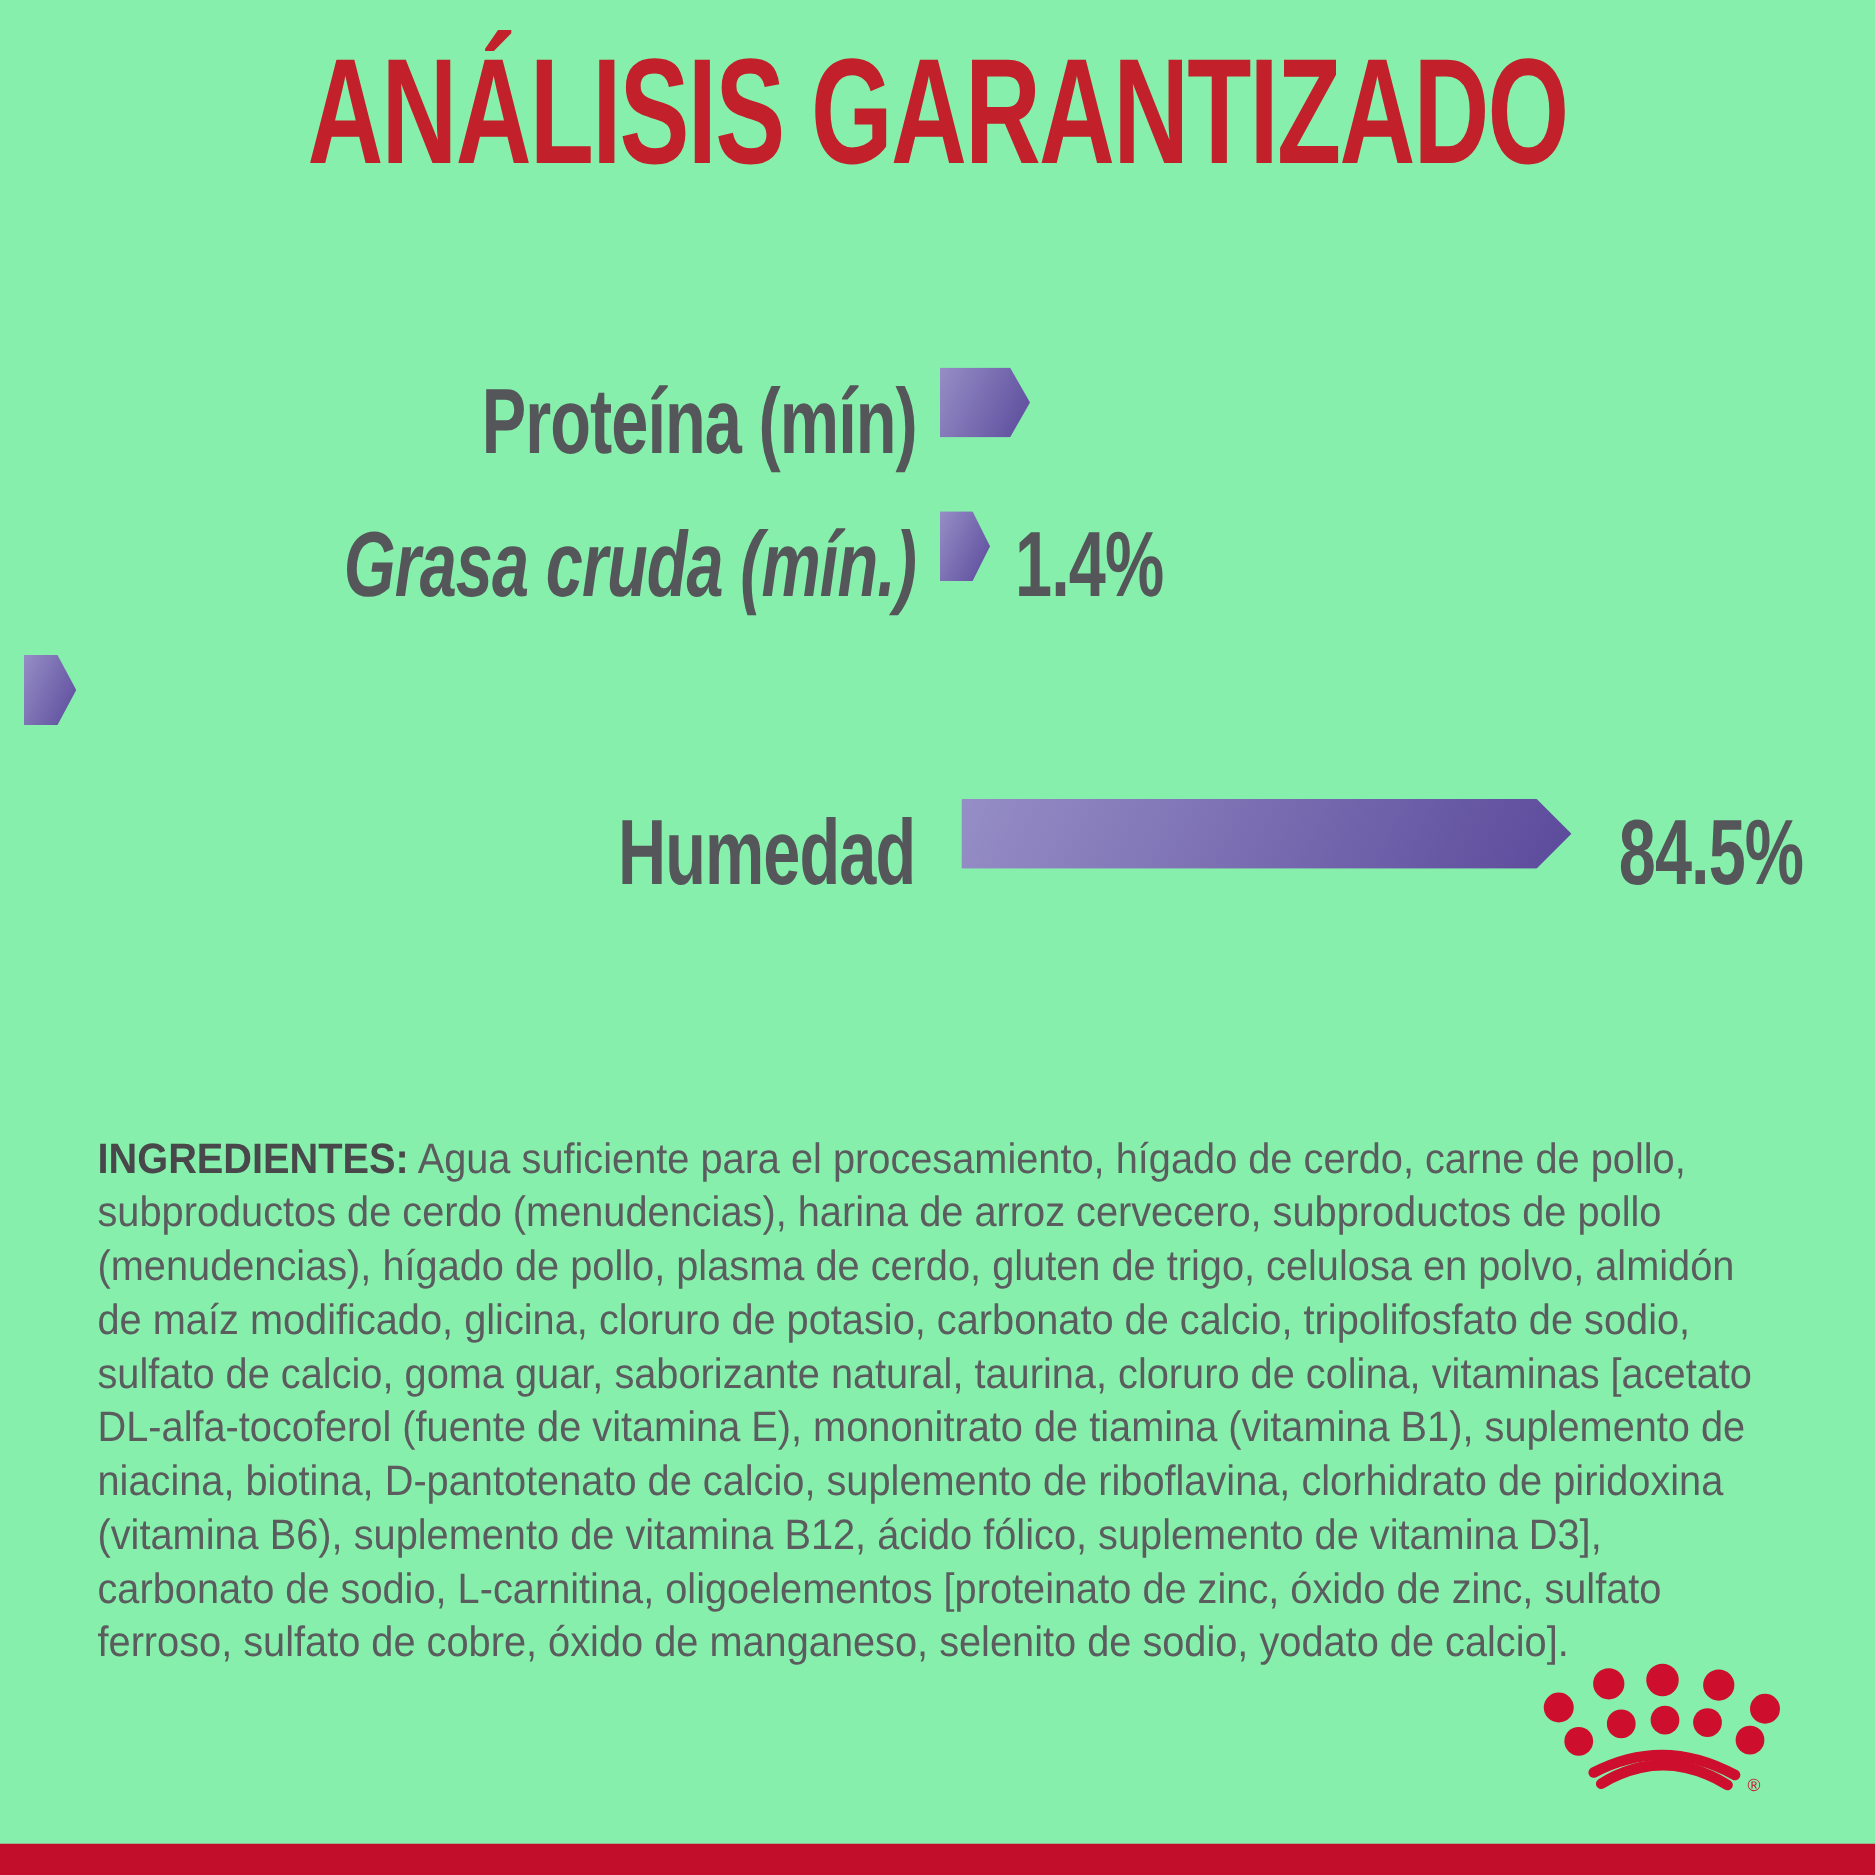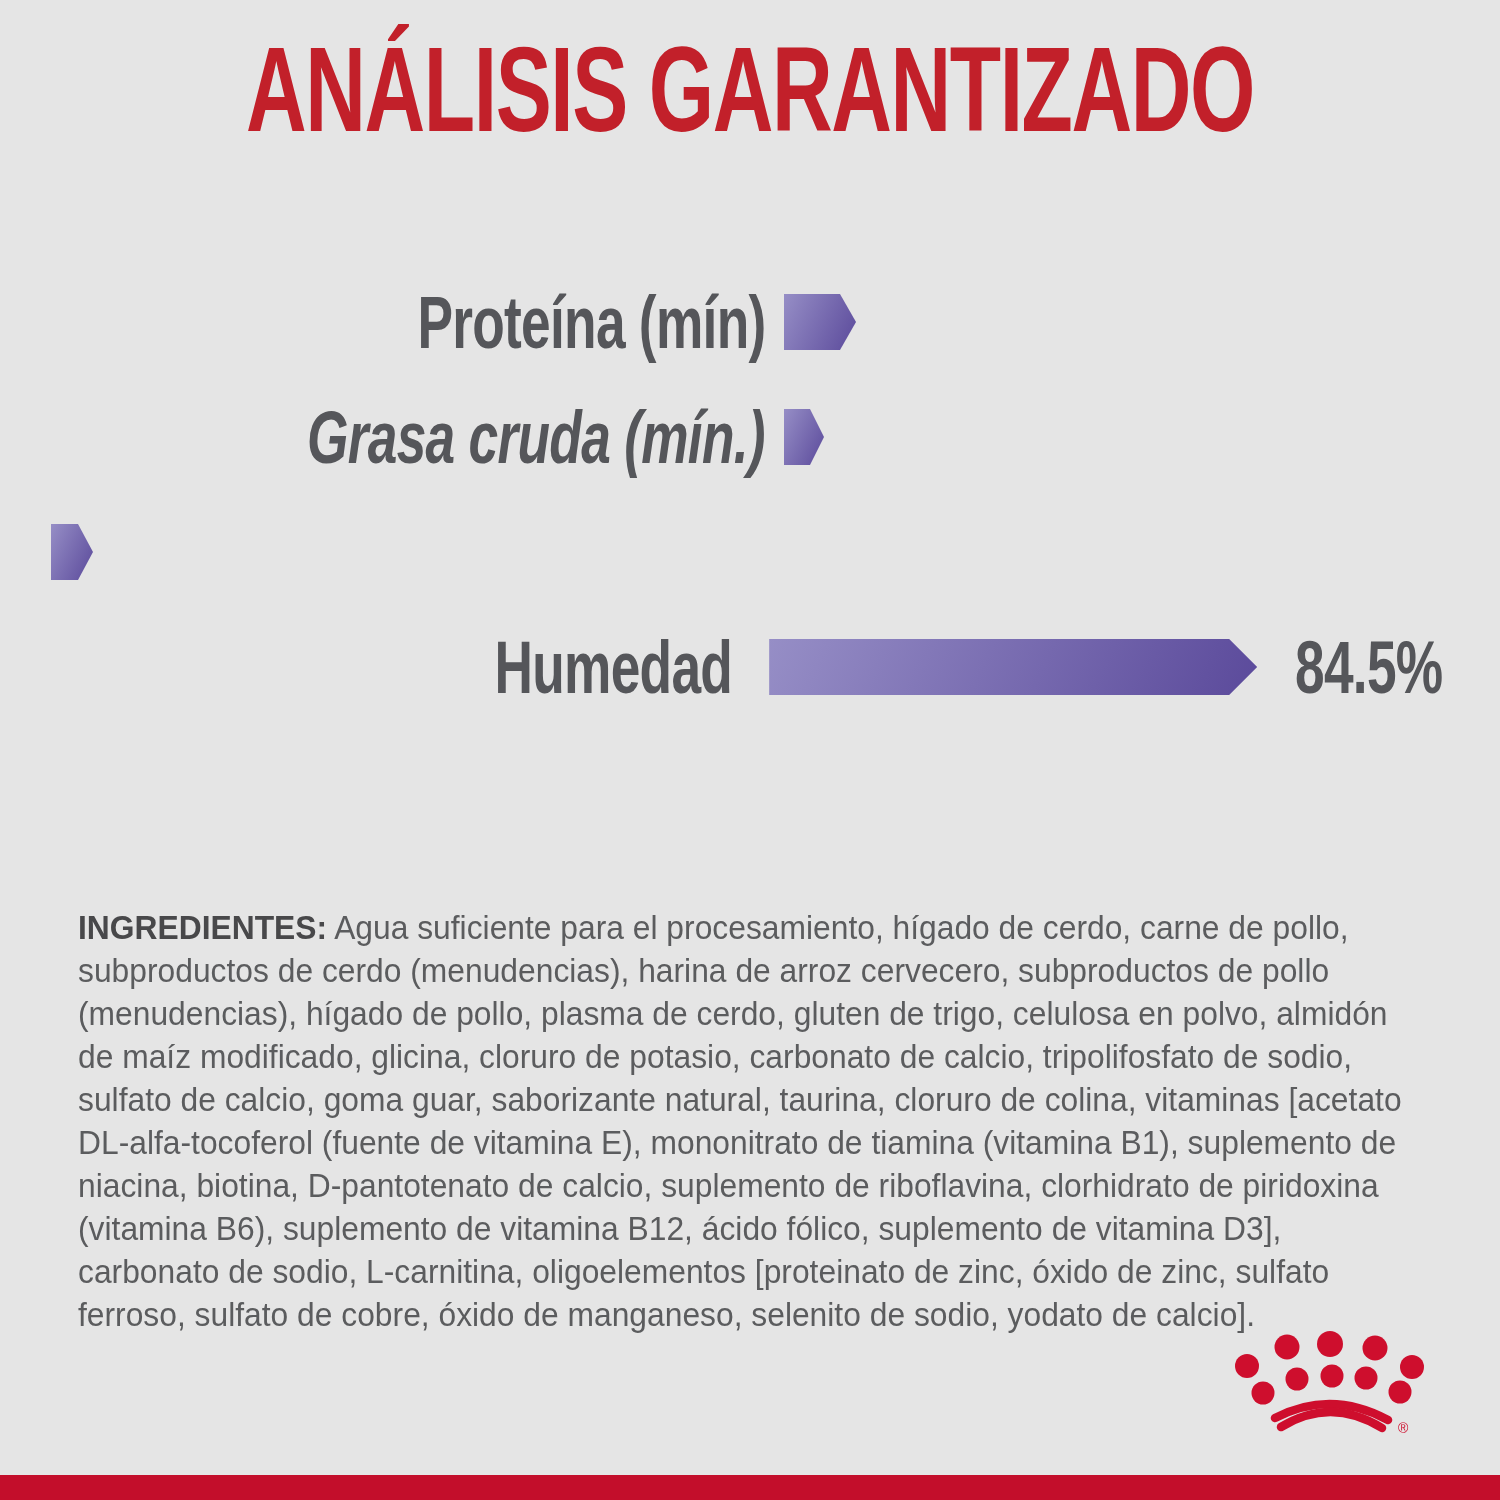--- a/index.html
+++ b/index.html
@@ -1,26 +1,26 @@
 <!DOCTYPE html>
 <html><head>
 <meta charset="utf-8">
 <style>
   html,body{margin:0;padding:0;background:#ffffff;}
   .canvas{
-    position:relative;width:1500px;height:1500px;background:#e5e5e5;overflow:hidden;
+    position:relative;width:1500px;height:1500px;background:#86efac;overflow:hidden;
     font-family:"Liberation Sans", sans-serif;
   }
   .title{
     position:absolute;top:26px;left:0;width:100%;text-align:center;
     font-size:120px;font-weight:bold;letter-spacing:-2px;white-space:nowrap;
     transform:scaleX(0.70);line-height:1.05;
   }
   .rows{position:absolute;top:294px;left:0;width:100%;}
-  .row{display:flex;align-items:center;height:56px;margin-bottom:59px;padding-left:32px;}
+  .row{display:flex;align-items:flex-start;height:56px;margin-bottom:59px;}
   .row.last{margin-top:10px;gap:18px;}
   .label-cell{width:733px;text-align:right;font-size:74px;font-weight:bold;letter-spacing:-1px;}
   .condense-r{display:inline-block;white-space:nowrap;transform:scaleX(0.72);transform-origin:100% 50%;}
   .condense-l{display:inline-block;white-space:nowrap;transform:scaleX(0.72);transform-origin:0 50%;}
   .bar{margin-left:19px;height:56px;flex:0 0 auto;}
   .value-cell{margin-left:20px;font-size:74px;font-weight:bold;letter-spacing:-1px;}
   .ingredients{position:absolute;left:78px;top:906px;width:1438px;}
   .ing-inner{
     display:inline-block;width:1438px;transform:scaleX(0.935);transform-origin:0 0;
     font-size:34px;line-height:43px;color:#5B5C5E;text-align:left;
@@ -37,20 +37,21 @@
   <div class="title" style="color: rgb(194, 32, 42);">ANÁLISIS GARANTIZADO</div>
 
   <div class="rows">
       <div class="row">
         <div class="label-cell" style="color: rgb(85, 86, 90);"><span class="condense-r">Proteína (mín)</span></div>
         <div class="bar" style="width: 72px; background: linear-gradient(115deg, rgb(150, 142, 198), rgb(91, 74, 155)); clip-path: polygon(0px 0px, calc(100% - 16px) 0px, 100% 50%, calc(100% - 16px) 100%, 0px 100%);"></div>
       </div>
       <div class="row">
         <div class="label-cell" style="color: rgb(85, 86, 90); font-style: italic;"><span class="condense-r">Grasa cruda (mín.)</span></div>
         <div class="bar" style="width: 40px; background: linear-gradient(115deg, rgb(150, 142, 198), rgb(91, 74, 155)); clip-path: polygon(0px 0px, calc(100% - 14px) 0px, 100% 50%, calc(100% - 14px) 100%, 0px 100%);"></div>
+        <div class="value-cell" style="color: rgb(85, 86, 90);"><span class="condense-l">1.4%</span></div>
       </div>
       <div class="row">
         <div class="bar" style="width: 42px; background: linear-gradient(115deg, rgb(150, 142, 198), rgb(91, 74, 155)); clip-path: polygon(0px 0px, calc(100% - 15px) 0px, 100% 50%, calc(100% - 15px) 100%, 0px 100%);"></div>
       </div>
       <div class="row last">
         <div class="label-cell" style="color: rgb(85, 86, 90);"><span class="condense-r">Humedad</span></div>
         <div class="bar" style="width: 488px; background: linear-gradient(115deg, rgb(150, 142, 198), rgb(91, 74, 155)); clip-path: polygon(0px 0px, calc(100% - 28px) 0px, 100% 50%, calc(100% - 28px) 100%, 0px 100%);"></div>
         <div class="value-cell" style="color: rgb(85, 86, 90);"><span class="condense-l">84.5%</span></div>
       </div>
     </div>

